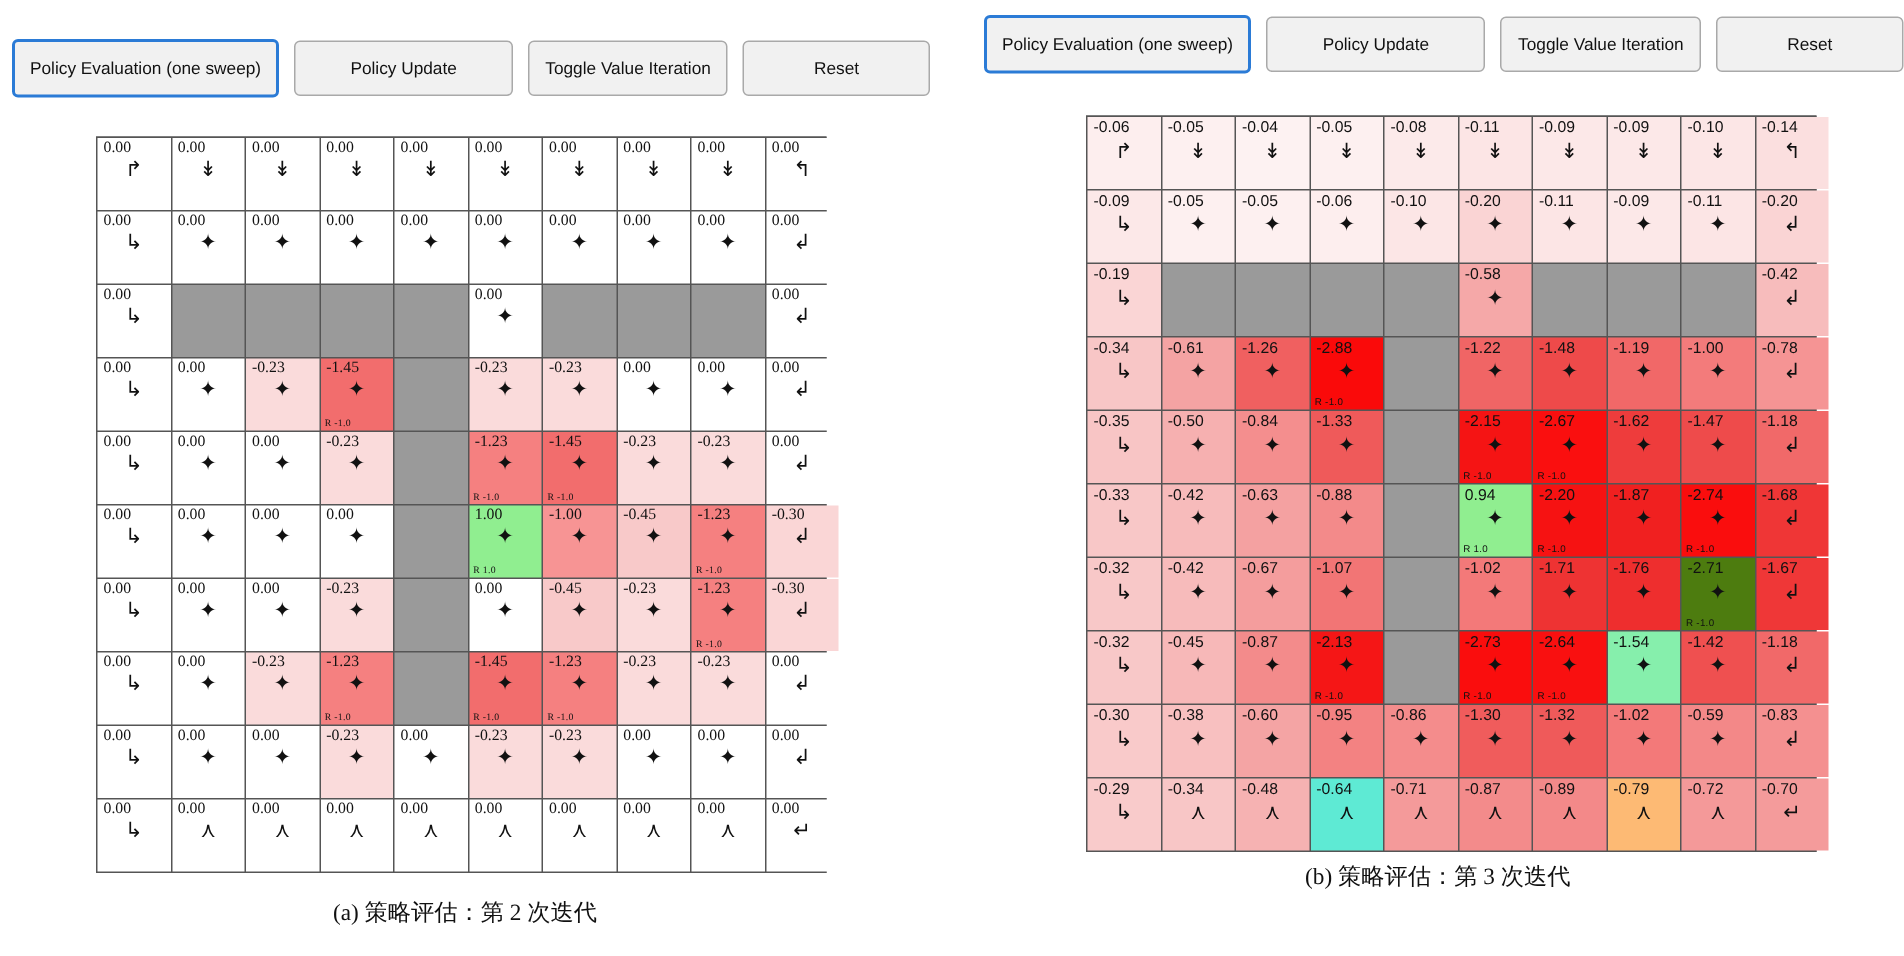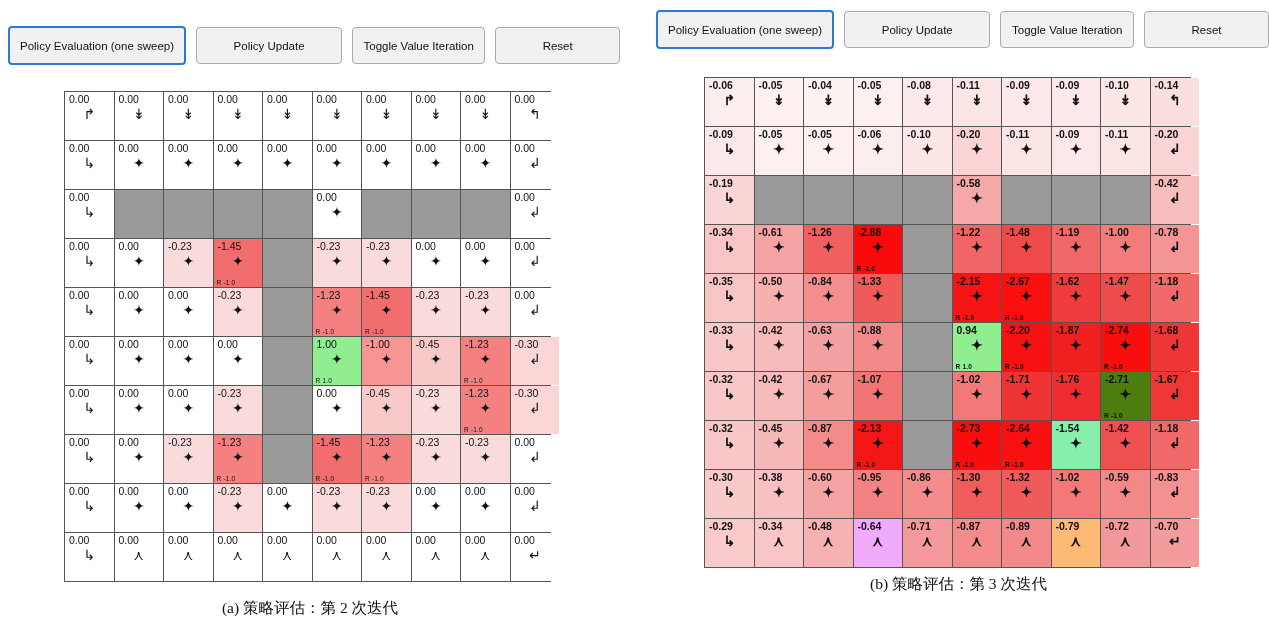--- a/index.html
+++ b/index.html
@@ -29,22 +29,22 @@
     white-space:nowrap;
     cursor:pointer;
   }
   .btn.primary{border:2px solid #2b7bd6;background:#f1f1f1;}
   .btn.w1{width:175px;}
   .btn.w2{width:145px;}
   .btn.w3{width:120px;}
   .btn.w4{width:130px;}
 
   .grid-wrap{position:relative;}
-  .panel-a .grid-wrap{margin:26px 0 10px 64px;}
-  .panel-b .grid-wrap{margin:28px 0 0 56px;font-weight:bold;}
+  .panel-a .grid-wrap{margin:26px 0 10px 64px;font-family:Liberation Serif, serif;}
+  .panel-b .grid-wrap{margin:28px 0 0 76px;}
 
   .grid{
     display:grid;
     grid-template-columns:repeat(10, 48.5px);
     grid-auto-rows:48px;
     border:1px solid #555;
     width:485px;
     background:#555;
     gap:1px;
   }
@@ -817,21 +817,21 @@
             <div class="arrow">↳</div>
           </div>
           <div class="cell" style="background: rgb(248, 198, 198);">
             <div class="val">-0.34</div>
             <div class="arrow">⋏</div>
           </div>
           <div class="cell" style="background: rgb(246, 178, 178);">
             <div class="val">-0.48</div>
             <div class="arrow">⋏</div>
           </div>
-          <div class="cell" style="background: #f0abfc;">
+          <div class="cell" style="background: #5eead4;">
             <div class="val">-0.64</div>
             <div class="arrow">⋏</div>
           </div>
           <div class="cell" style="background: rgb(244, 154, 154);">
             <div class="val">-0.71</div>
             <div class="arrow">⋏</div>
           </div>
           <div class="cell" style="background: rgb(243, 139, 139);">
             <div class="val">-0.87</div>
             <div class="arrow">⋏</div>

